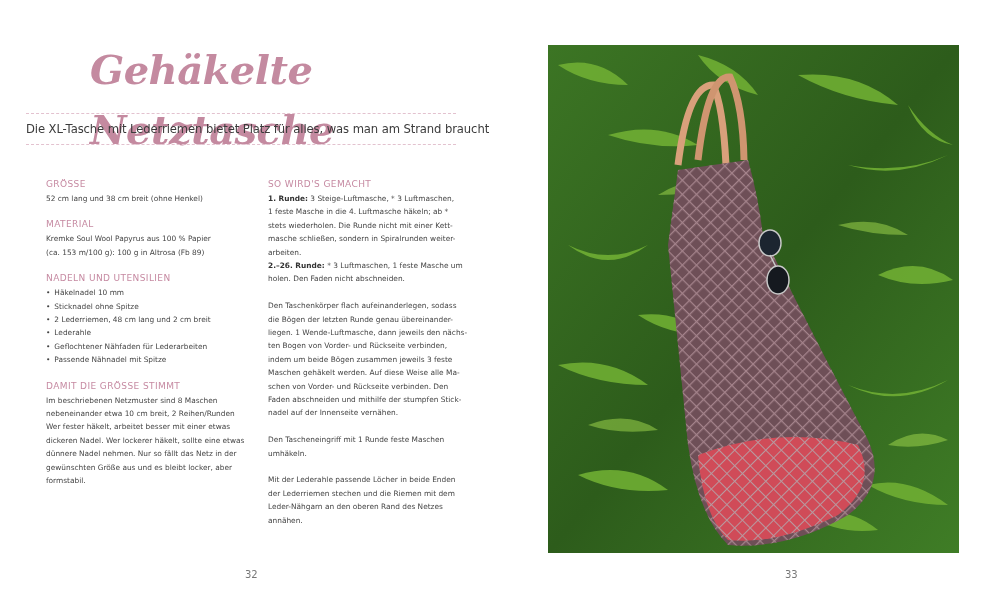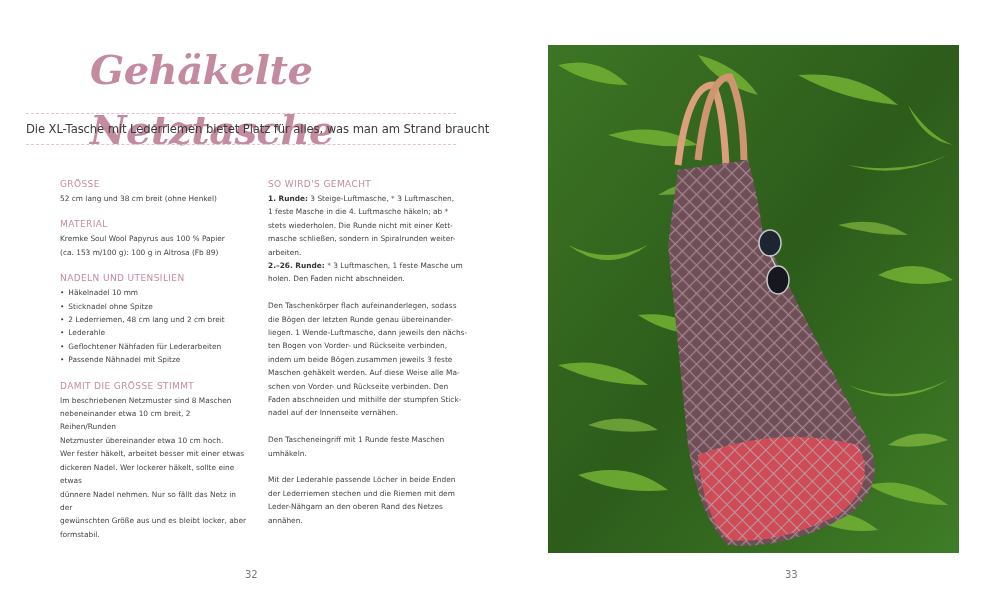--- a/index.html
+++ b/index.html
@@ -26,21 +26,21 @@
     }
 
     .col { position: absolute; top: 178px; font-size: 7.4px; line-height: 13.4px; color: #444; }
     .col-left { left: 46px; width: 200px; }
     .col-right { left: 268px; width: 200px; }
 
     .heading {
       color: #c68aa2; font-size: 9px; letter-spacing: 0.4px; text-transform: uppercase;
       margin: 0 0 1px 0; line-height: 13px;
     }
-    .block { margin-bottom: 13px; margin-left: 14px; }
+    .block { margin-bottom: 13px; }
     .para { margin: 0; }
     .gap { height: 13.4px; }
     ul.bullets { list-style: none; margin: 0; padding: 0; }
     ul.bullets li { position: relative; padding-left: 0; }
     ul.bullets li .dot { margin-right: 4px; }
     b { font-weight: bold; color: #333; }
 
     .page-num {
       position: absolute; top: 569px; font-size: 10px; color: #777;
     }
@@ -86,21 +86,20 @@
           <li><span class="dot">•</span><span>Lederahle</span></li>
           <li><span class="dot">•</span><span>Geflochtener Nähfaden für Lederarbeiten</span></li>
           <li><span class="dot">•</span><span>Passende Nähnadel mit Spitze</span></li>
         </ul>
       </div>
 
       <div class="block">
         <div class="heading">Damit die Grösse stimmt</div>
         <div>Im beschriebenen Netzmuster sind 8 Maschen</div>
         <div>nebeneinander etwa 10 cm breit, 2 Reihen/Runden</div>
-        <div>Netzmuster übereinander etwa 10 cm hoch.</div>
         <div>Wer fester häkelt, arbeitet besser mit einer etwas</div>
         <div>dickeren Nadel. Wer lockerer häkelt, sollte eine etwas</div>
         <div>dünnere Nadel nehmen. Nur so fällt das Netz in der</div>
         <div>gewünschten Größe aus und es bleibt locker, aber</div>
         <div>formstabil.</div>
       </div>
     </div>
 
     <div class="col col-right">
       <div class="heading">So wird's gemacht</div>

